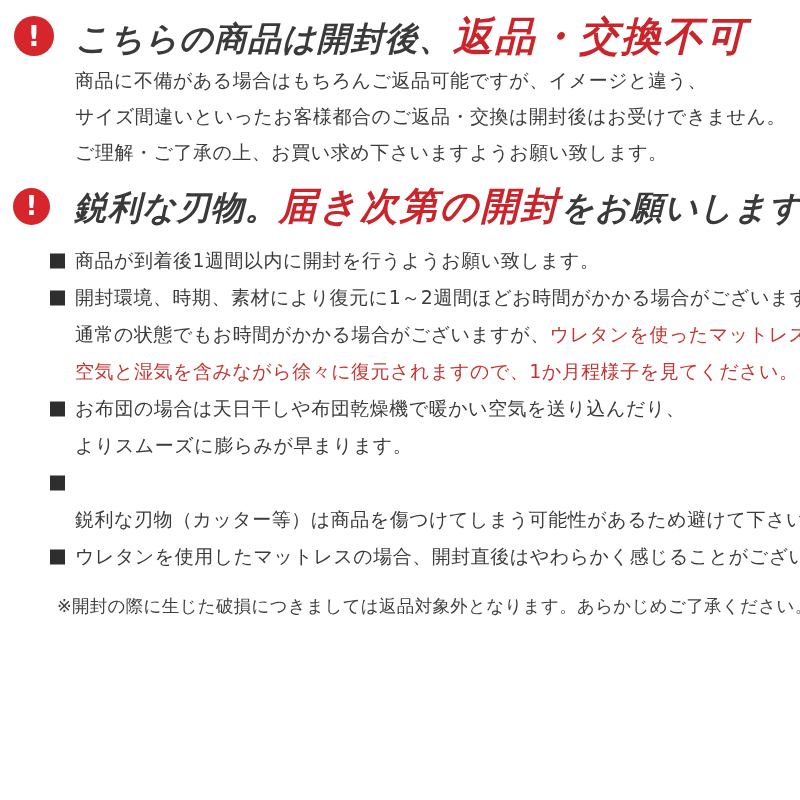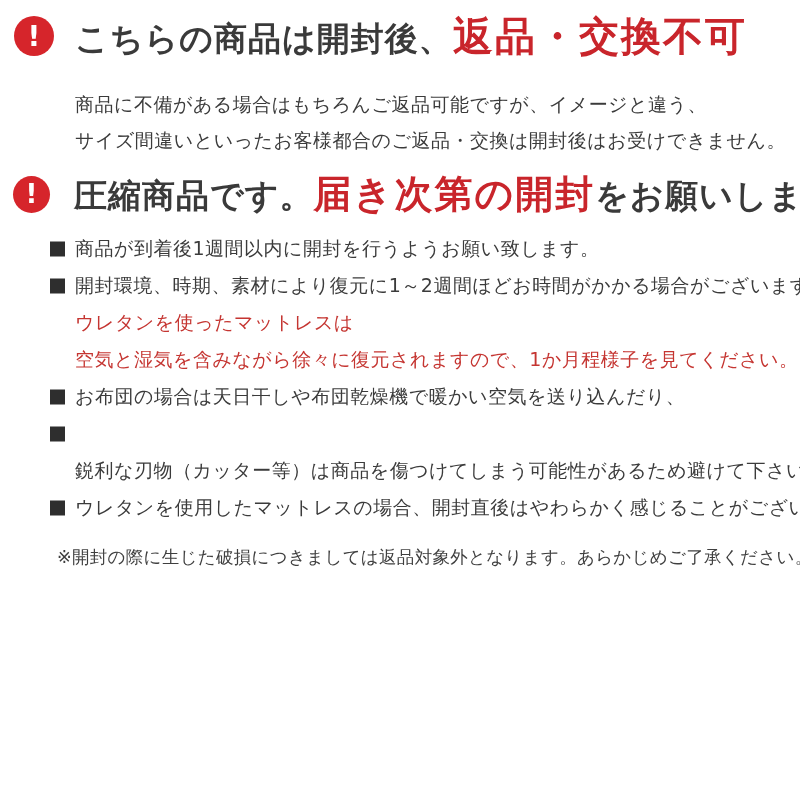--- a/index.html
+++ b/index.html
@@ -29,27 +29,28 @@
   }
   .alert-icon-1 { width: 40px; height: 40px; font-size: 28px; }
   .alert-icon-2 { width: 37px; height: 37px; font-size: 26px; }
 
   .heading {
     margin-left: 21px;
     font-size: 33px;
     font-weight: bold;
     color: #3a3a3a;
     letter-spacing: 1px;
+    font-style: italic;
   }
   .header-2 .heading { margin-left: 24px; }
   .heading .red-big { color: #c9252b; font-size: 40px; letter-spacing: 2px; }
   .header-2 .heading .red-big { font-size: 38px; }
 
   
-  .para { margin: 28px 0 0 75px; font-size: 19px; }
+  .para { margin: 4px 0 0 75px; font-size: 19px; }
   .pline {
     height: 36px;
     display: flex;
     align-items: center;
     white-space: nowrap;
     letter-spacing: 0.5px;
   }
 
   
   .blist { margin-top: 13px; font-size: 19px; }
@@ -97,49 +98,54 @@
       <span>!</span>
     </div>
     <div class="heading">
       <span>こちらの商品は開封後、</span><span class="red-big">返品・交換不可</span>
     </div>
   </div>
 
   <div class="para">
     <div class="pline">商品に不備がある場合はもちろんご返品可能ですが、イメージと違う、</div>
     <div class="pline">サイズ間違いといったお客様都合のご返品・交換は開封後はお受けできません。</div>
+    <div class="pline">ご理解・ご了承の上、お買い求め下さいますようお願い致します。</div>
   </div>
 
   <div class="header header-2">
     <div class="alert-icon alert-icon-2">
       <span>!</span>
     </div>
     <div class="heading">
-      <span>圧縮商品です。</span><span class="red-big">届き次第の開封</span><span>をお願いします。</span>
+      <span>鋭利な刃物。</span><span class="red-big">届き次第の開封</span><span>をお願いします。</span>
     </div>
   </div>
 
   <div class="blist">
       <div class="bline">
         <span class="marker"></span>
         <span class="seg">商品が到着後1週間以内に開封を行うようお願い致します。</span>
       </div>
       <div class="bline">
         <span class="marker"></span>
         <span class="seg">開封環境、時期、素材により復元に1～2週間ほどお時間がかかる場合がございます。</span>
       </div>
       <div class="bline">
+        <span class="seg">通常の状態でもお時間がかかる場合がございますが、</span>
         <span class="seg red">ウレタンを使ったマットレスは</span>
       </div>
       <div class="bline">
         <span class="seg red">空気と湿気を含みながら徐々に復元されますので、1か月程様子を見てください。</span>
       </div>
       <div class="bline gap">
         <span class="marker"></span>
         <span class="seg">お布団の場合は天日干しや布団乾燥機で暖かい空気を送り込んだり、</span>
+      </div>
+      <div class="bline">
+        <span class="seg">よりスムーズに膨らみが早まります。</span>
       </div>
       <div class="bline">
         <span class="marker"></span>
       </div>
       <div class="bline">
         <span class="seg">鋭利な刃物（カッター等）は商品を傷つけてしまう可能性があるため避けて下さい。</span>
       </div>
       <div class="bline gap">
         <span class="marker"></span>
         <span class="seg">ウレタンを使用したマットレスの場合、開封直後はやわらかく感じることがございますが、</span>

